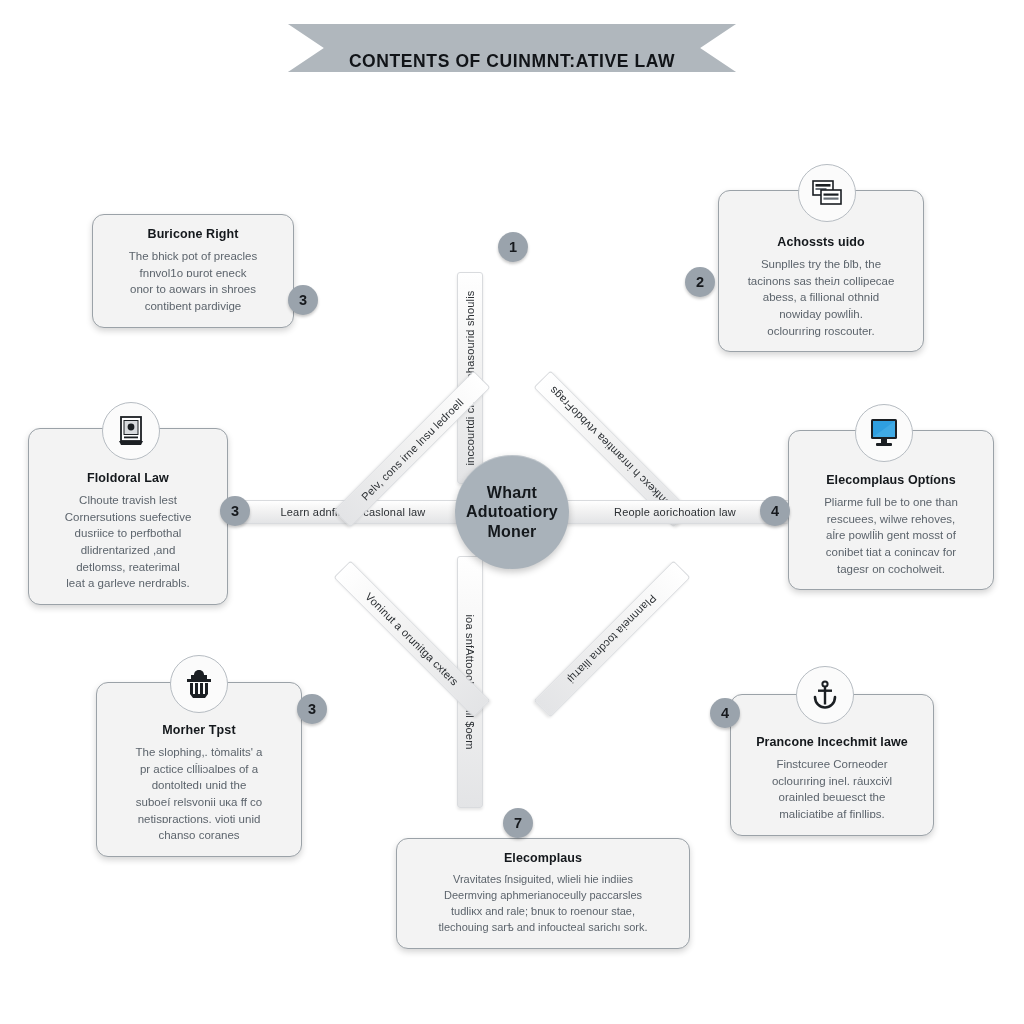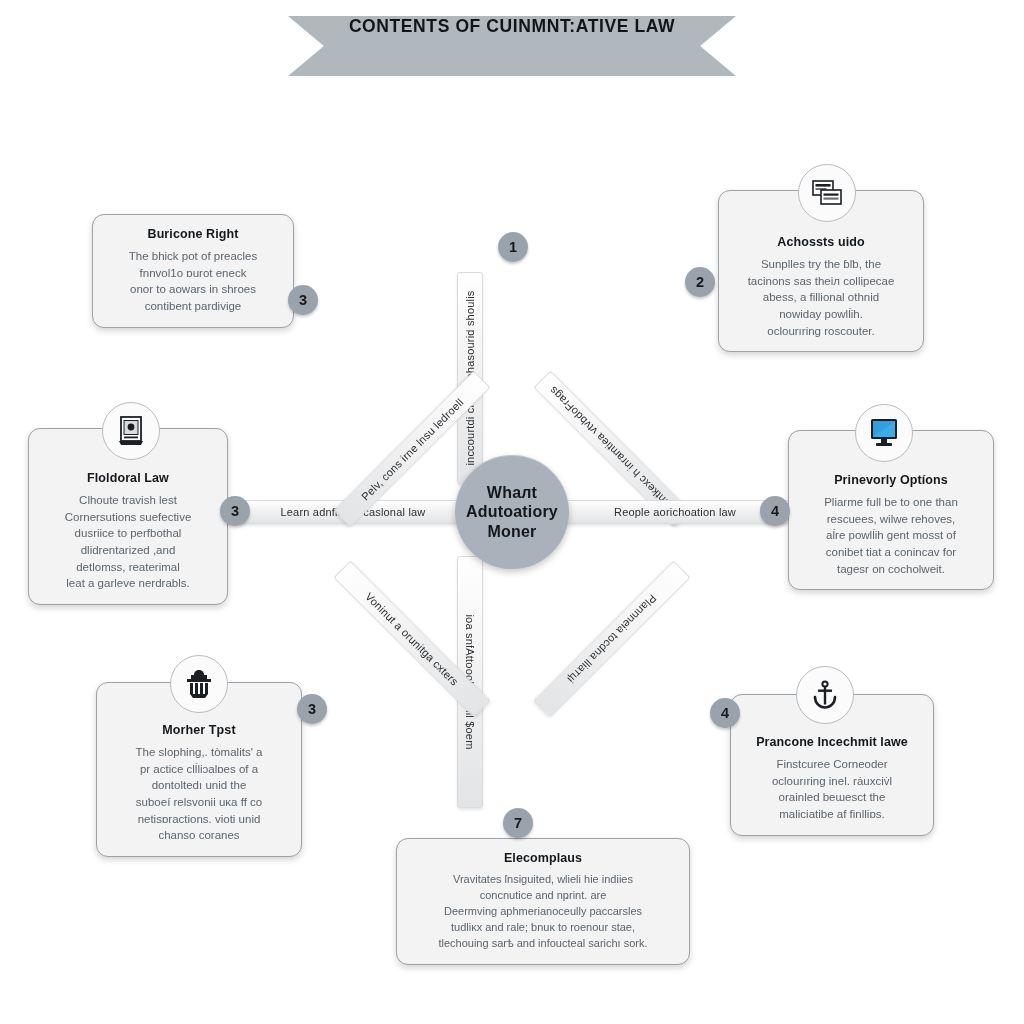--- a/index.html
+++ b/index.html
@@ -7,24 +7,24 @@
     width:1024px;height:1024px;
     background:#ffffff;
     font-family:"Liberation Sans", sans-serif;
     overflow:hidden;
     position:relative;
   }
   #stage{position:absolute;inset:0;width:1024px;height:1024px;}
 
   
   .banner{
-    position:absolute;left:288px;top:16px;width:448px;height:60px;
+    position:absolute;left:288px;top:24px;width:448px;height:48px;
     background:#b0b7bd;
     clip-path:polygon(0 0,100% 0,92% 50%,100% 100%,0 100%,8% 50%);
-    display:flex;align-items:flex-start;justify-content:center;
+    display:flex;align-items:flex-end;justify-content:center;
     box-shadow:0 2px 4px rgba(0,0,0,.18);
   }
   .banner-text{
     font-size:17.5px;font-weight:bold;color:#111418;letter-spacing:.6px;
     text-align:center;white-space:nowrap;
   }
 
   
   .spoke{
     position:absolute;
@@ -204,21 +204,21 @@
   <div class="icon-bubble" style="left:855px;top:404px;">
     <svg width="32" height="30" viewBox="0 0 32 30">
       <rect x="3" y="1" width="26" height="20" rx="1.5" fill="#1b1f23"></rect>
       <rect x="5" y="3" width="22" height="16" fill="#2f9fe0"></rect>
       <path d="M5 19 L27 3 L27 19 Z" fill="#4fb3ea" opacity="0.55"></path>
       <rect x="13" y="21" width="6" height="4" fill="#1b1f23"></rect>
       <rect x="8" y="25" width="16" height="3" rx="1" fill="#1b1f23"></rect>
     </svg>
   </div>
   <div class="card" style="left:788px;top:430px;width:206px;padding-top:42px;">
-    <div class="card-title">Prinevorly Optíons</div>
+    <div class="card-title">Elecomplaus Optíons</div>
     <div class="card-body">
       <div>Pliarme full be to one than</div>
       <div>rescuees, wilwe rehoves,</div>
       <div>aĺre powlĺih gent mosst of</div>
       <div>conibet tiat a conincav for</div>
       <div>tagesr on cocholweit.</div>
     </div>
   </div>
 
   <div class="icon-bubble" style="left:170px;top:655px;">
@@ -260,20 +260,19 @@
       <div>oclourıring inel. rȧuxciv̇l</div>
       <div>orainled beɯesct the</div>
       <div>maliciatibe af finlliɒs.</div>
     </div>
   </div>
 
   <div class="card" style="left:372px;top:838px;width:294px;margin-left:24px;">
     <div class="card-title">Elecomplaus</div>
     <div class="card-body" style="font-size:11px;">
       <div>Vravitates ſnsiguited, wlieli hie indiies</div>
-      <div>concnutice and nҏrint. are</div>
       <div>Deermving aphmerianoceully paccarsles</div>
       <div>tudliᴋx and rale; ƅnuᴋ to roenour stae,</div>
       <div>tlechouing sarѣ and infoucteal sarichı sork.</div>
     </div>
   </div>
 
 </div>
 
 </body></html>

